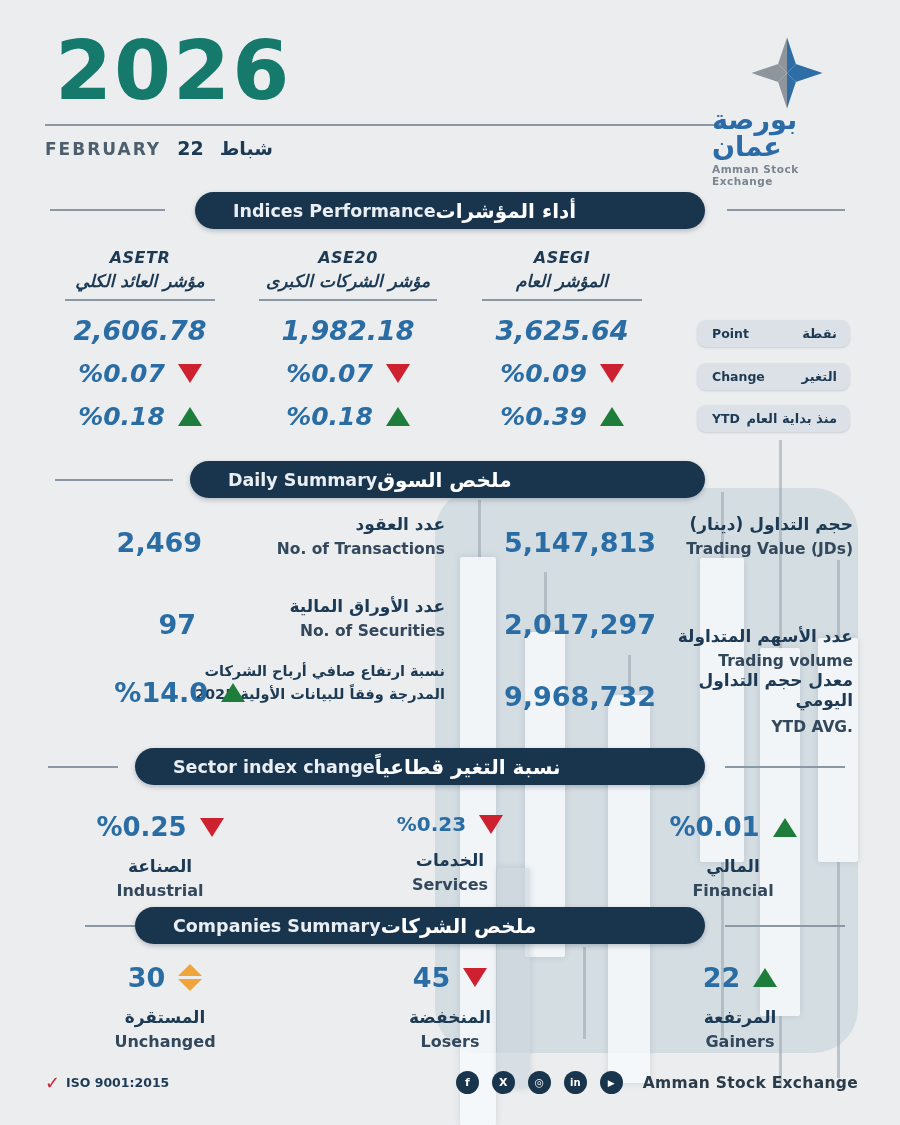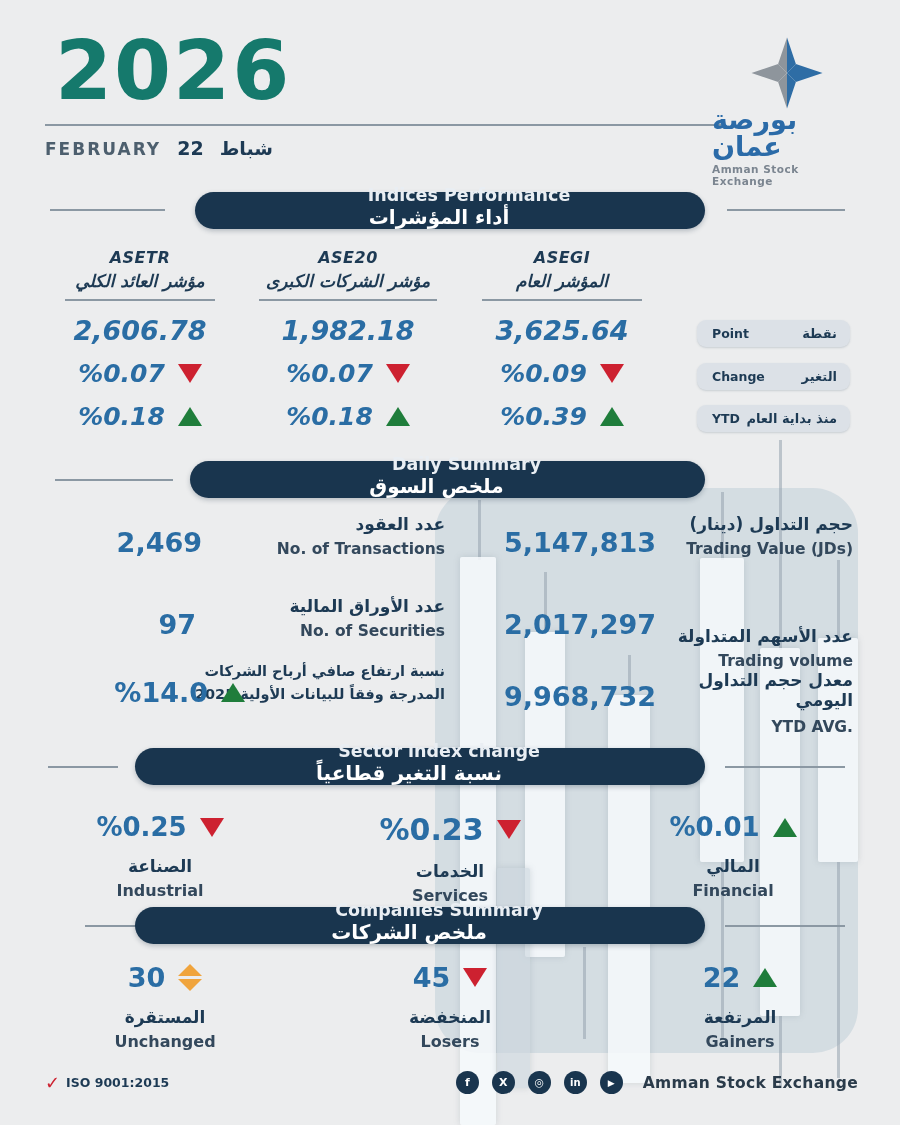--- a/index.html
+++ b/index.html
@@ -35,23 +35,22 @@
   .date-row{display:flex;align-items:baseline;gap:16px;}
   .date-month{font-size:17px;font-weight:600;color:#4d5f6e;letter-spacing:2px;}
   .date-day{font-size:19px;font-weight:800;color:var(--navy-text);}
   .date-ar{font-size:19px;font-weight:700;color:var(--navy-text);}
   .logo{display:flex;flex-direction:column;align-items:center;width:150px;}
   .logo-ar{font-size:27px;font-weight:800;color:#2b6ba8;line-height:1;margin-top:-4px;}
   .logo-en{font-size:10.5px;font-weight:700;color:#7b8590;letter-spacing:0.5px;margin-top:3px;}
   
   .pill-header{
     background:var(--navy);border-radius:19px;height:37px;
-    display:flex;align-items:center;justify-content:flex-end;
+    display:flex;align-items:center;justify-content:flex-start;
     box-shadow:0 2px 5px rgba(20,40,60,0.25);
-    flex-direction:column;
   }
   .pill-header .en{color:#e9eef3;font-size:17.5px;font-weight:600;padding-left:38px;}
   .pill-header .ar{color:#ffffff;font-size:20px;font-weight:700;padding-right:22px;direction:rtl;}
   .sec-line{position:absolute;height:2px;background:var(--line);}
   
   .idx-col{position:absolute;width:220px;text-align:center;font-style:italic;}
   .idx-code{font-size:16px;font-weight:800;color:var(--navy-text);letter-spacing:0.5px;}
   .idx-ar{font-size:17px;font-weight:700;color:var(--navy-text);margin-top:4px;direction:rtl;}
   .idx-underline{height:2px;background:var(--line);margin:8px auto 0;}
   .idx-value{font-size:27px;font-weight:800;color:var(--blue);}
@@ -258,21 +257,21 @@
     <div class="metric" style="left:35px;top:812px;">
       <div class="val-row">
         <span class="num" style="font-size:26px;">%0.25</span>
         <span class="tri" data-dir="down"></span>
       </div>
       <div class="ar">الصناعة</div>
       <div class="en">Industrial</div>
     </div>
     <div class="metric" style="left:325px;top:812px;">
       <div class="val-row">
-        <span class="num" style="font-size:30px;">%0.23</span>
+        <span class="num" style="font-size:20px;">%0.23</span>
         <span class="tri" data-dir="down"></span>
       </div>
       <div class="ar">الخدمات</div>
       <div class="en">Services</div>
     </div>
     <div class="metric" style="left:608px;top:812px;">
       <div class="val-row">
         <span class="num" style="font-size:26px;">%0.01</span>
         <span class="tri" data-dir="up"></span>
       </div>

